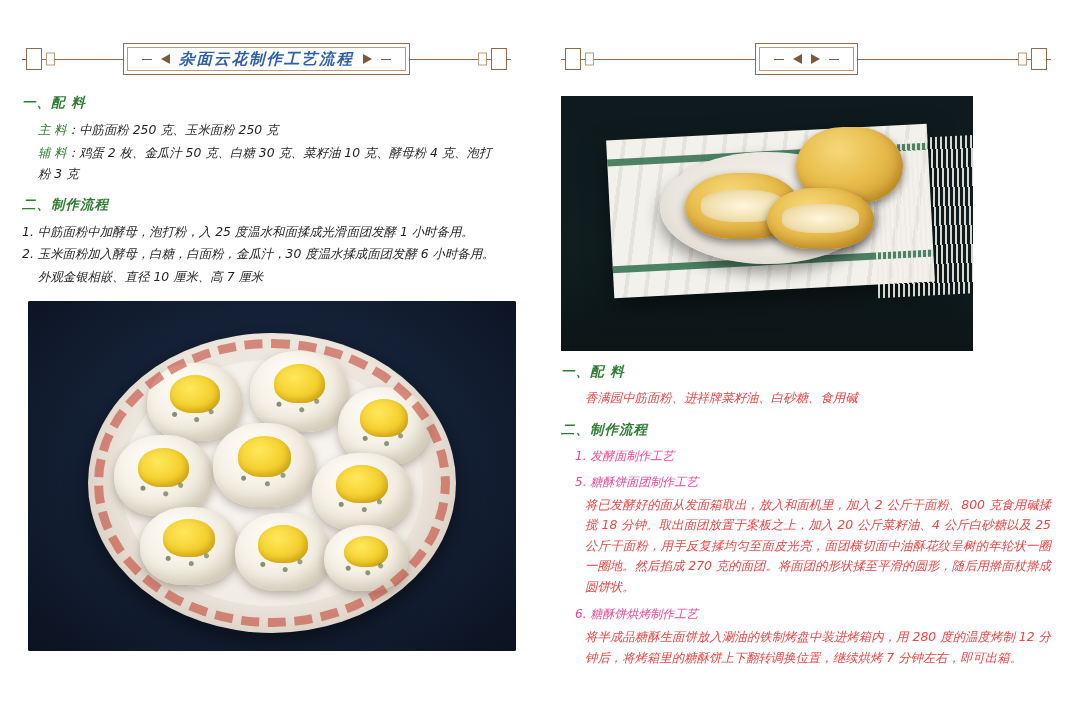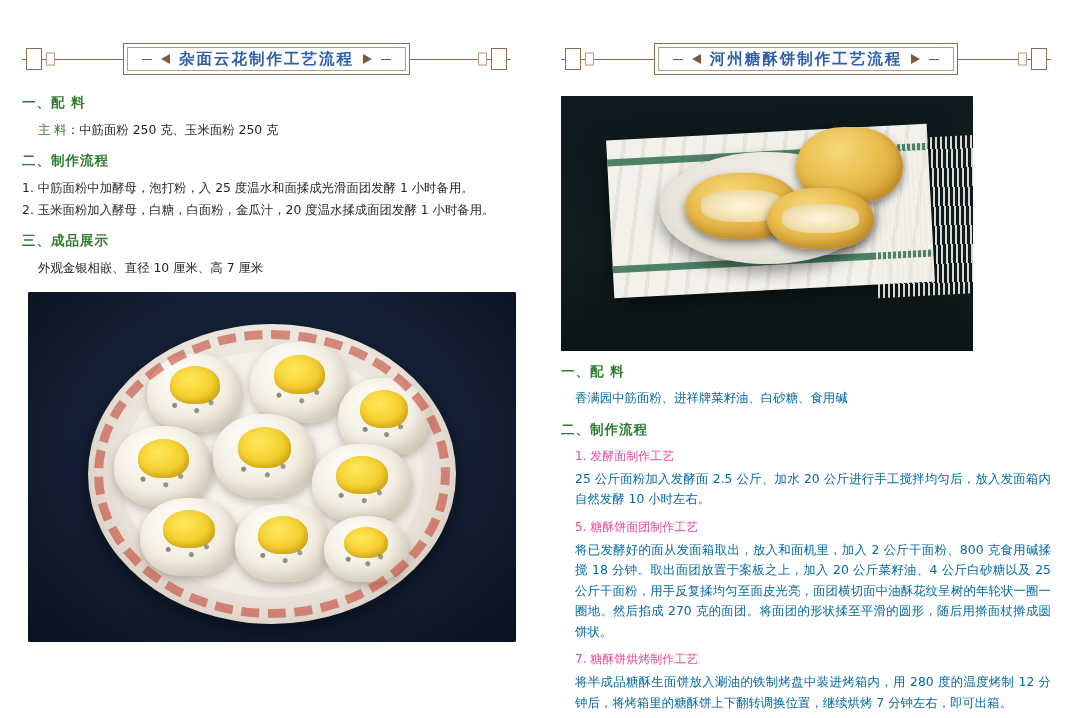--- a/index.html
+++ b/index.html
@@ -12,20 +12,21 @@
     background: #ffffff;
     font-family: "Liberation Sans", sans-serif;
     color: #231f20;
     overflow: hidden;
   }
   .page {
     position: relative;
     width: 1091px;
     height: 516px;
     display: flex;
+    font-style: italic;
   }
   .col {
     position: relative;
     box-sizing: border-box;
   }
   .col-left {
     width: 545px;
     padding: 0 34px 0 22px;
   }
   .col-right {
@@ -150,22 +151,22 @@
     color: #231f20;
     margin: 2px 16px;
   }
   .line .tag {
     color: #2f7d32;
   }
   .para {
     font-size: 12.4px;
     font-family: "DejaVu Sans", sans-serif;
     line-height: 20.5px;
-    color: #0369a1;
-    margin: 3px 0 3px 14px;
+    color: #ef4444;
+    margin: 3px 0 3px 24px;
     text-align: justify;
   }
   .steps .line { margin: 1px 0; }
 
   
   .photo-wrap {
     margin-top: 14px;
     position: relative;
   }
   .photo-left {
@@ -335,28 +336,30 @@
           <span class="tick"></span>
         </div>
       </div>
     </div>
 
     <div class="sec-head">一、配  料</div>
 
     <div class="line">
       <span class="tag">主  料</span><span>：中筋面粉 250 克、玉米面粉 250 克</span>
     </div>
+    <div class="line">
+      <span class="tag">辅  料</span><span>：鸡蛋 2 枚、金瓜汁 50 克、白糖 30 克、菜籽油 10 克、酵母粉 4 克、泡打粉 3 克</span>
+    </div>
 
     <div class="sec-head">二、制作流程</div>
     <div class="steps">
       <div class="line">1. 中筋面粉中加酵母，泡打粉，入 25 度温水和面揉成光滑面团发酵 1 小时备用。</div>
-      <div class="line">2. 玉米面粉加入酵母，白糖，白面粉，金瓜汁，20 度温水揉成面团发酵 1 小时备用。</div>
-    </div>
-
-    <div class="sec-head">三、成品展示</div>
+      <div class="line">2. 玉米面粉加入酵母，白糖，白面粉，金瓜汁，30 度温水揉成面团发酵 6 小时备用。</div>
+    </div>
+
     <div class="line">外观金银相嵌、直径 10 厘米、高 7 厘米</div>
 
     <div class="photo-wrap">
       <div class="photo-left">
         <div class="bg-cloth"></div>
         <div class="plate">
           <div class="plate-inner"></div>
 
           <div class="bun" style="left:16%;top:10%;width:26%;height:26%;">
               <div class="yolk"></div>
@@ -405,21 +408,20 @@
     <div class="banner">
       <div class="rule"></div>
       <div class="end-cap left"></div>
       <div class="end-cap right"></div>
       <div class="end-cap2 left"></div>
       <div class="end-cap2 right"></div>
       <div class="frame">
         <div class="inner">
           <span class="tick"></span>
           <span class="arrow-left"></span>
-          <span class="banner-title">河州糖酥饼制作工艺流程</span>
           <span class="arrow-right"></span>
           <span class="tick"></span>
         </div>
       </div>
     </div>
 
     <div class="photo-wrap">
       <div class="photo-right">
         <div class="rt-bg"></div>
         <div class="towel">
@@ -437,22 +439,21 @@
           </div>
       </div>
     </div>
 
     <div class="sec-head">一、配  料</div>
     <div class="para">香满园中筋面粉、进祥牌菜籽油、白砂糖、食用碱</div>
 
     <div class="sec-head">二、制作流程</div>
 
     <div class="sub-head">1. 发酵面制作工艺</div>
-    <div class="para">25 公斤面粉加入发酵面 2.5 公斤、加水 20 公斤进行手工搅拌均匀后，放入发面箱内自然发酵 10 小时左右。</div>
 
     <div class="sub-head">5. 糖酥饼面团制作工艺</div>
     <div class="para">将已发酵好的面从发面箱取出，放入和面机里，加入 2 公斤干面粉、800 克食用碱揉搅 18 分钟。取出面团放置于案板之上，加入 20 公斤菜籽油、4 公斤白砂糖以及 25 公斤干面粉，用手反复揉均匀至面皮光亮，面团横切面中油酥花纹呈树的年轮状一圈一圈地。然后掐成 270 克的面团。将面团的形状揉至平滑的圆形，随后用擀面杖擀成圆饼状。</div>
 
-    <div class="sub-head">7. 糖酥饼烘烤制作工艺</div>
+    <div class="sub-head">6. 糖酥饼烘烤制作工艺</div>
     <div class="para">将半成品糖酥生面饼放入涮油的铁制烤盘中装进烤箱内，用 280 度的温度烤制 12 分钟后，将烤箱里的糖酥饼上下翻转调换位置，继续烘烤 7 分钟左右，即可出箱。</div>
 
   </div>
 </div>
 
 </body></html>

